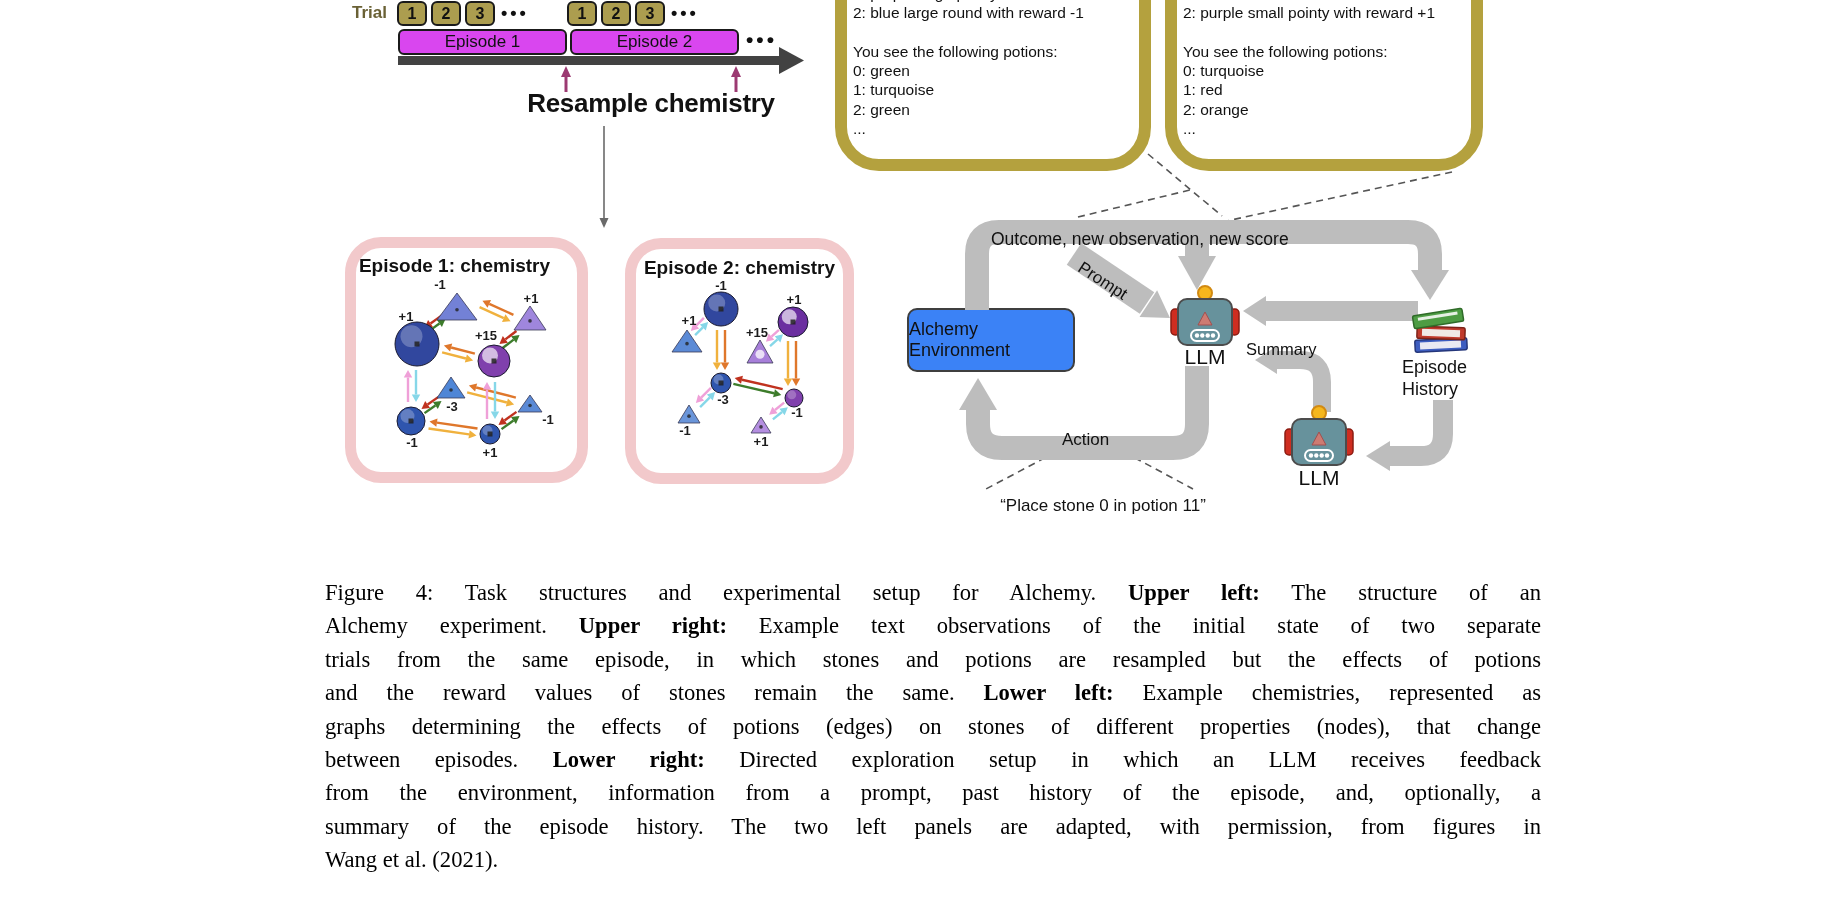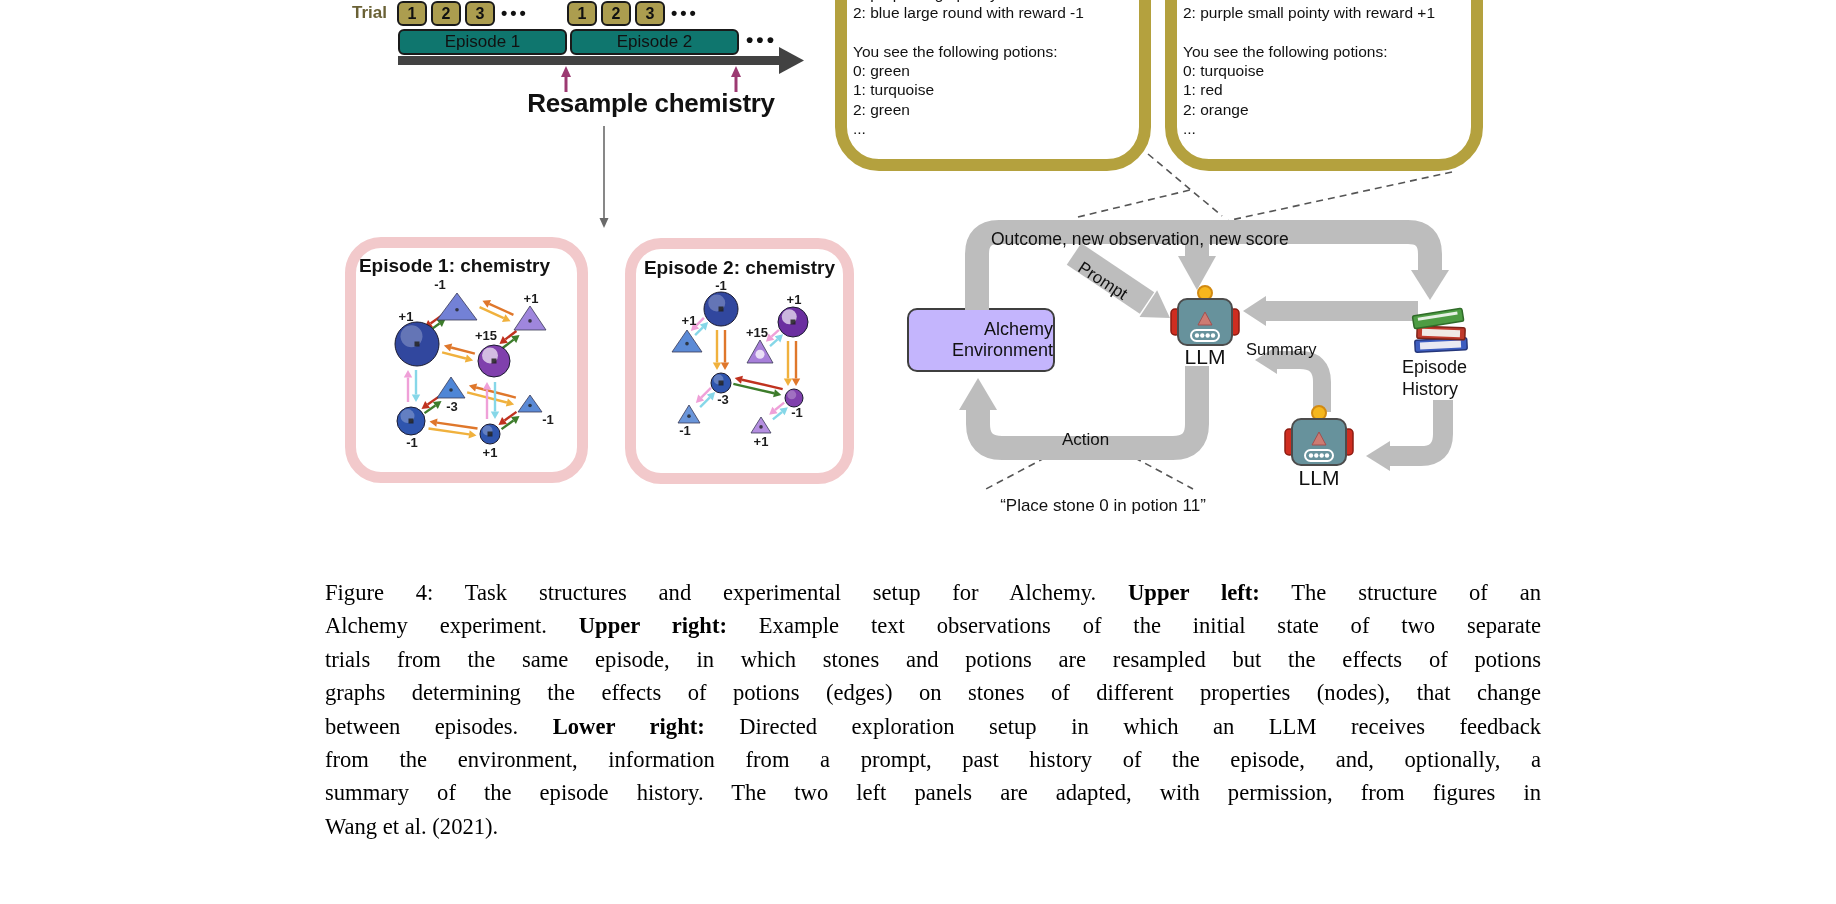--- a/index.html
+++ b/index.html
@@ -10,21 +10,21 @@
   #fig-svg{position:absolute;left:0;top:0;z-index:1;pointer-events:none;}
 
   
   #trial-label{left:352px;top:3px;font-size:17px;color:#6a6135;font-weight:600;}
   #trial-row{left:397px;top:1px;display:flex;align-items:center;gap:4px;}
   .trial-box{width:30px;height:25px;box-sizing:border-box;background:#ac9d4f;
              border:2px solid #1a1a1a;border-radius:6px;display:flex;align-items:center;
              justify-content:center;font-size:16px;font-weight:600;color:#111;}
   .tdots{font-size:18px;font-weight:700;letter-spacing:3px;margin:0 2px;}
   .gap2{margin-left:32px;}
-  .ep-box{top:29px;width:169px;height:26px;box-sizing:border-box;background:#0f766e;
+  .ep-box{top:29px;width:169px;height:26px;box-sizing:border-box;background:#d946ef;
           border:2px solid #1a1a1a;border-radius:6px;display:flex;align-items:center;
           justify-content:center;font-size:17px;}
   #ep1{left:398px;} #ep2{left:570px;}
   #ep-dots{left:746px;top:28px;font-size:21px;font-weight:700;letter-spacing:3px;}
   #lbl-resample{left:521px;top:88px;width:260px;text-align:center;font-size:26px;
                 font-weight:600;letter-spacing:-0.3px;}
 
   
   .obs-box{top:-62px;height:233px;box-sizing:border-box;background:#fff;
            border:12px solid #b4a13e;border-radius:44px;overflow:hidden;}
@@ -35,23 +35,23 @@
   
   .chem-panel{box-sizing:border-box;border:11px solid #f2c9cb;border-radius:36px;background:#fff;}
   #panel1{left:345px;top:237px;width:243px;height:246px;}
   #panel2{left:625px;top:238px;width:229px;height:246px;}
   .chem-title{font-size:19px;font-weight:700;text-align:center;}
   #title-ep1{left:334px;top:255px;width:241px;}
   #title-ep2{left:626px;top:257px;width:227px;}
   .nlabel{font:600 13px "Liberation Sans",sans-serif;fill:#1b1b1b;text-anchor:middle;}
 
   
-  #env-box{left:907px;top:308px;width:148px;height:64px;box-sizing:border-box;background:#c4b5fd;
+  #env-box{left:907px;top:308px;width:168px;height:64px;box-sizing:border-box;background:#3b82f6;
            border:2px solid #3f3f3f;border-radius:10px;display:flex;flex-direction:column;
-           align-items:flex-end;justify-content:center;font-size:18px;line-height:21px;}
+           align-items:flex-start;justify-content:center;font-size:18px;line-height:21px;}
   #lbl-outcome{left:991px;top:221px;font-size:17.5px;margin-top:8px;}
   #lbl-prompt{left:1085px;top:258px;font-size:17px;transform:rotate(33deg);transform-origin:0 0;}
   #lbl-llm1{left:1170px;top:345px;width:70px;text-align:center;font-size:21px;}
   #lbl-summary{left:1246px;top:340px;font-size:16.5px;}
   #lbl-ephist{left:1402px;top:357px;font-size:18px;line-height:21.5px;}
   #lbl-llm2{left:1284px;top:466px;width:70px;text-align:center;font-size:21px;}
   #lbl-action{left:1062px;top:430px;font-size:17px;text-align:right;}
   #lbl-quote{left:983px;top:496px;width:240px;text-align:center;font-size:17px;}
 
   
@@ -391,18 +391,19 @@
   <div>History</div>
 </div>
 <div class="abs z2" id="lbl-llm2">LLM</div>
 <div class="abs z2" id="lbl-action">Action</div>
 <div class="abs z2" id="lbl-quote">“Place stone 0 in potion 11”</div>
 
 <div class="abs z2" id="caption">
     <div class="cap-line"><span>Figure 4: Task structures and experimental setup for Alchemy.  </span><span class="b">Upper left:</span><span>  The structure of an</span></div>
     <div class="cap-line"><span>Alchemy experiment. </span><span class="b">Upper right:</span><span> Example text observations of the initial state of two separate</span></div>
     <div class="cap-line"><span>trials from the same episode, in which stones and potions are resampled but the effects of potions</span></div>
+    <div class="cap-line"><span>and the reward values of stones remain the same. </span><span class="b">Lower left:</span><span> Example chemistries, represented as</span></div>
     <div class="cap-line"><span>graphs determining the effects of potions (edges) on stones of different properties (nodes), that change</span></div>
     <div class="cap-line"><span>between episodes. </span><span class="b">Lower right:</span><span> Directed exploration setup in which an LLM receives feedback</span></div>
     <div class="cap-line"><span>from the environment, information from a prompt, past history of the episode, and, optionally, a</span></div>
     <div class="cap-line"><span>summary of the episode history. The two left panels are adapted, with permission, from figures in</span></div>
     <div class="cap-line last"><span>Wang et al. (2021).</span></div>
   </div>
 
 </body></html>

